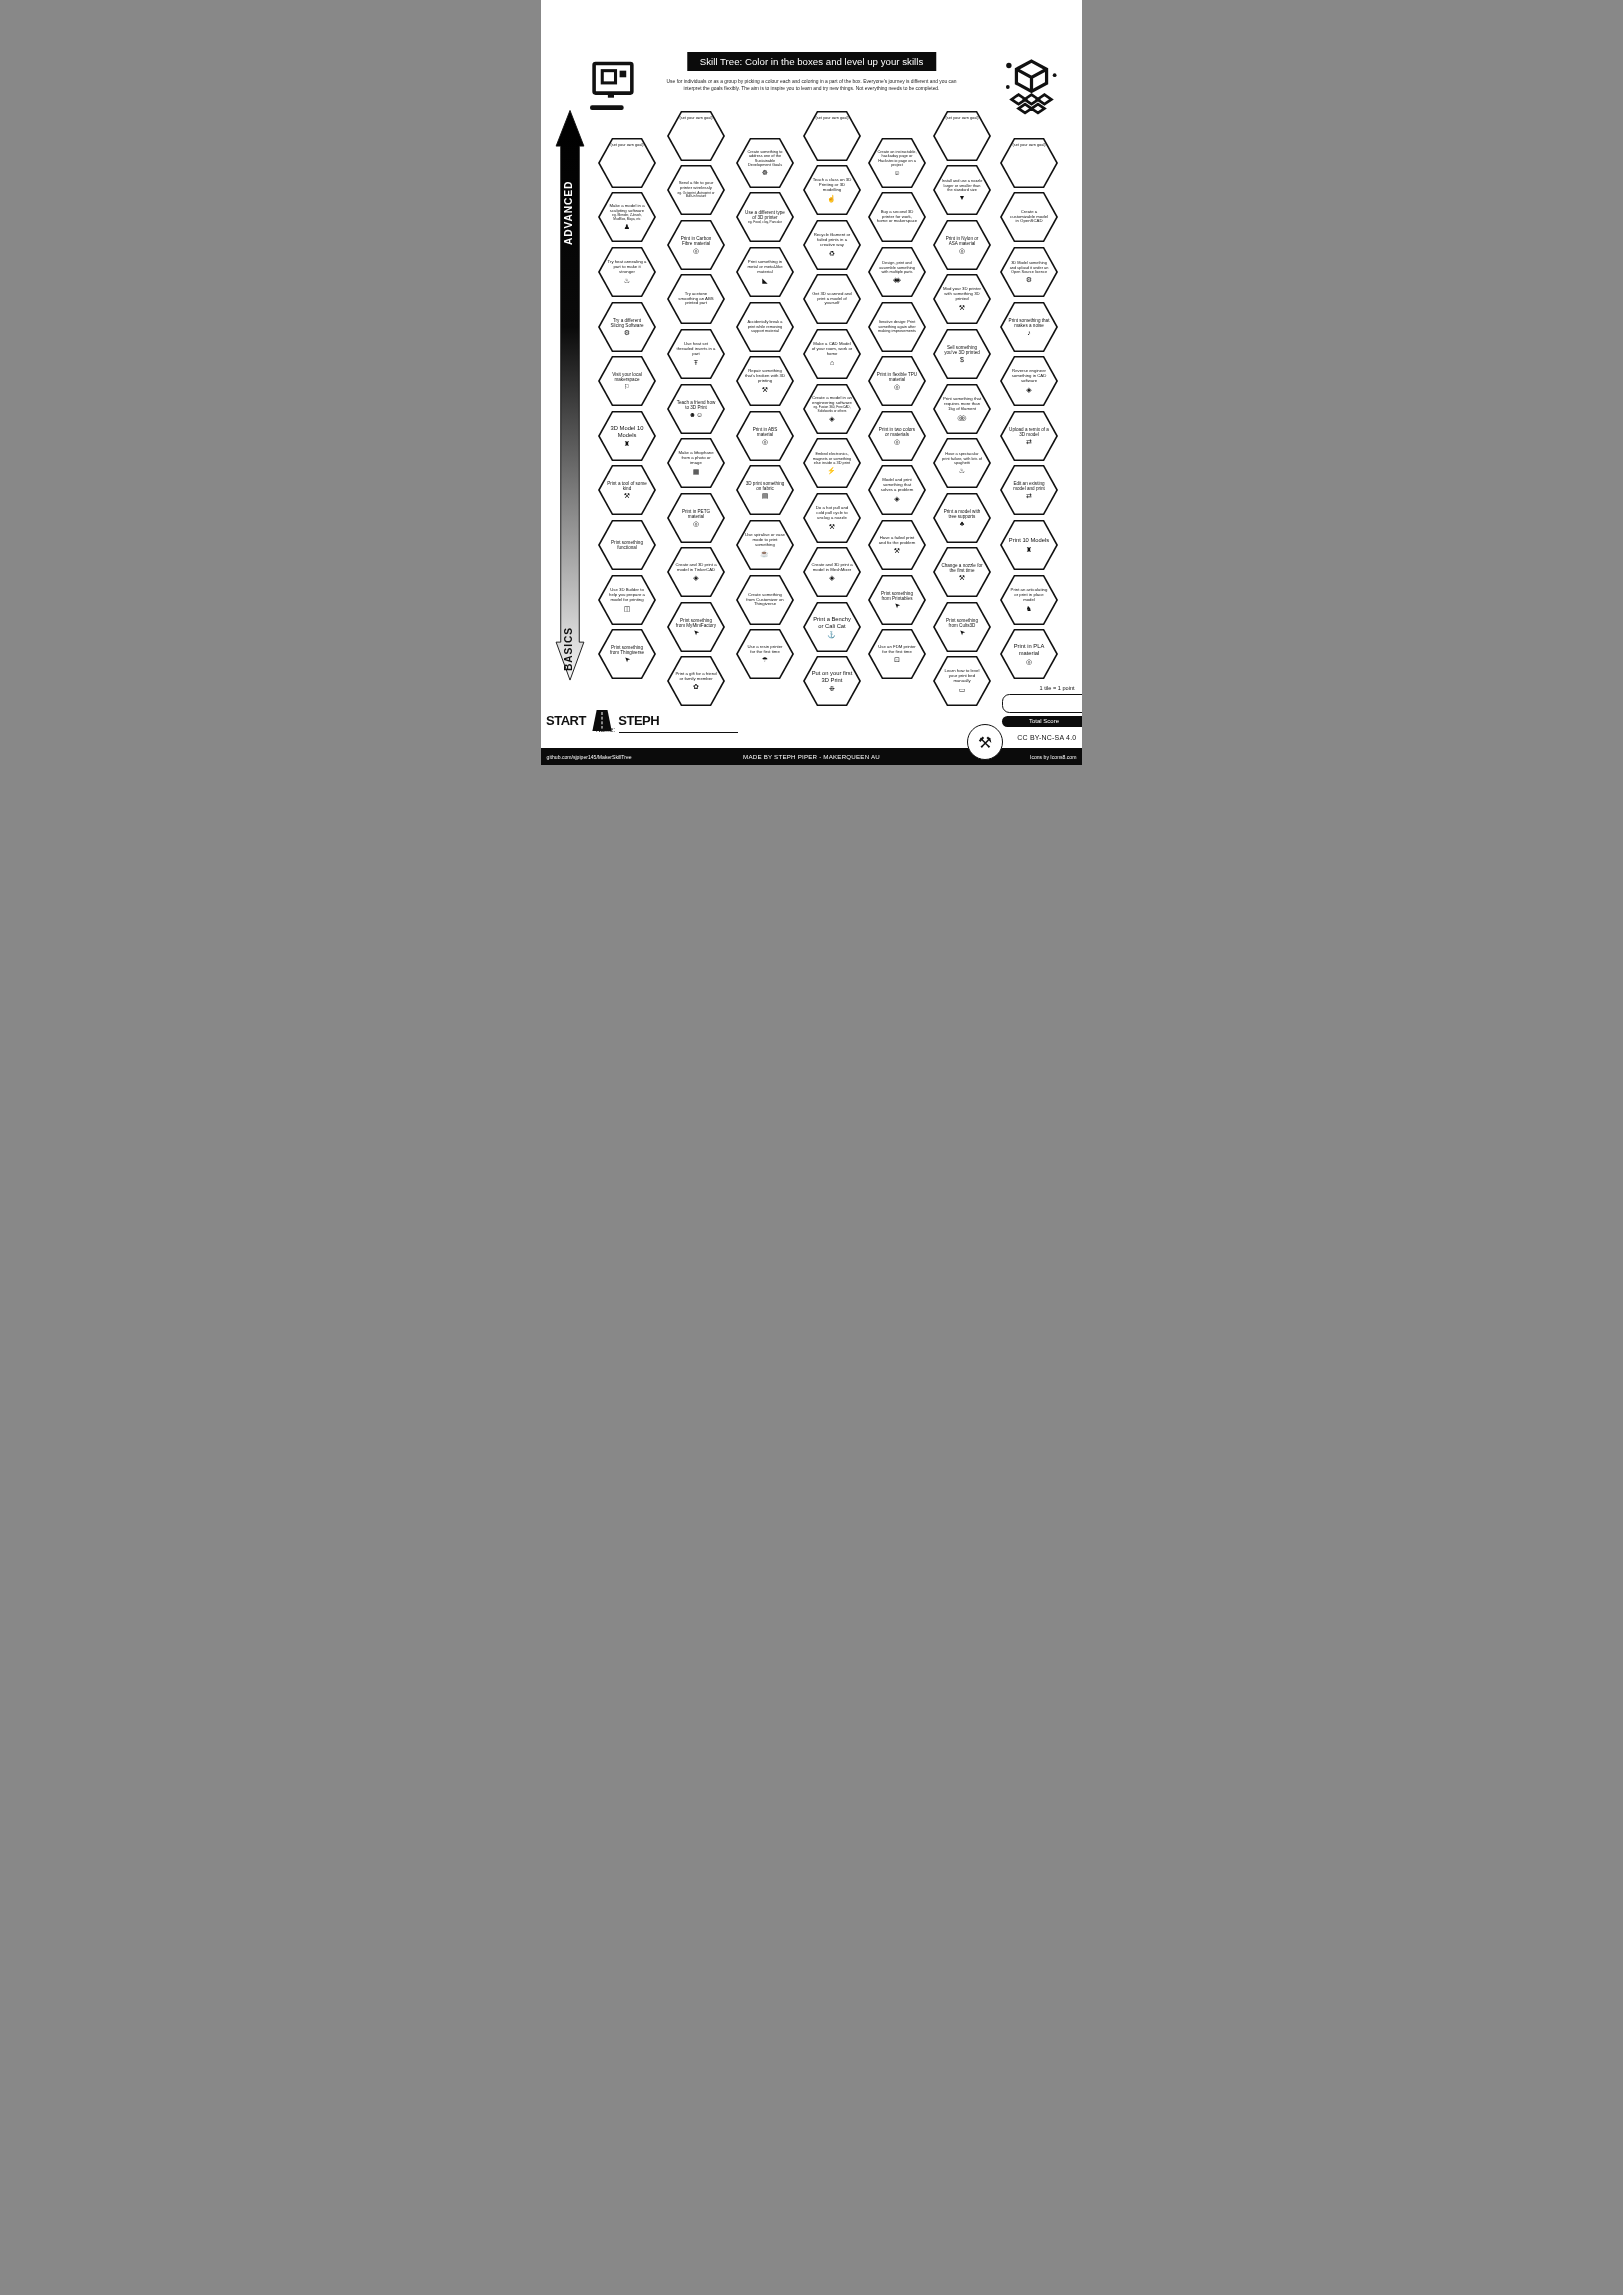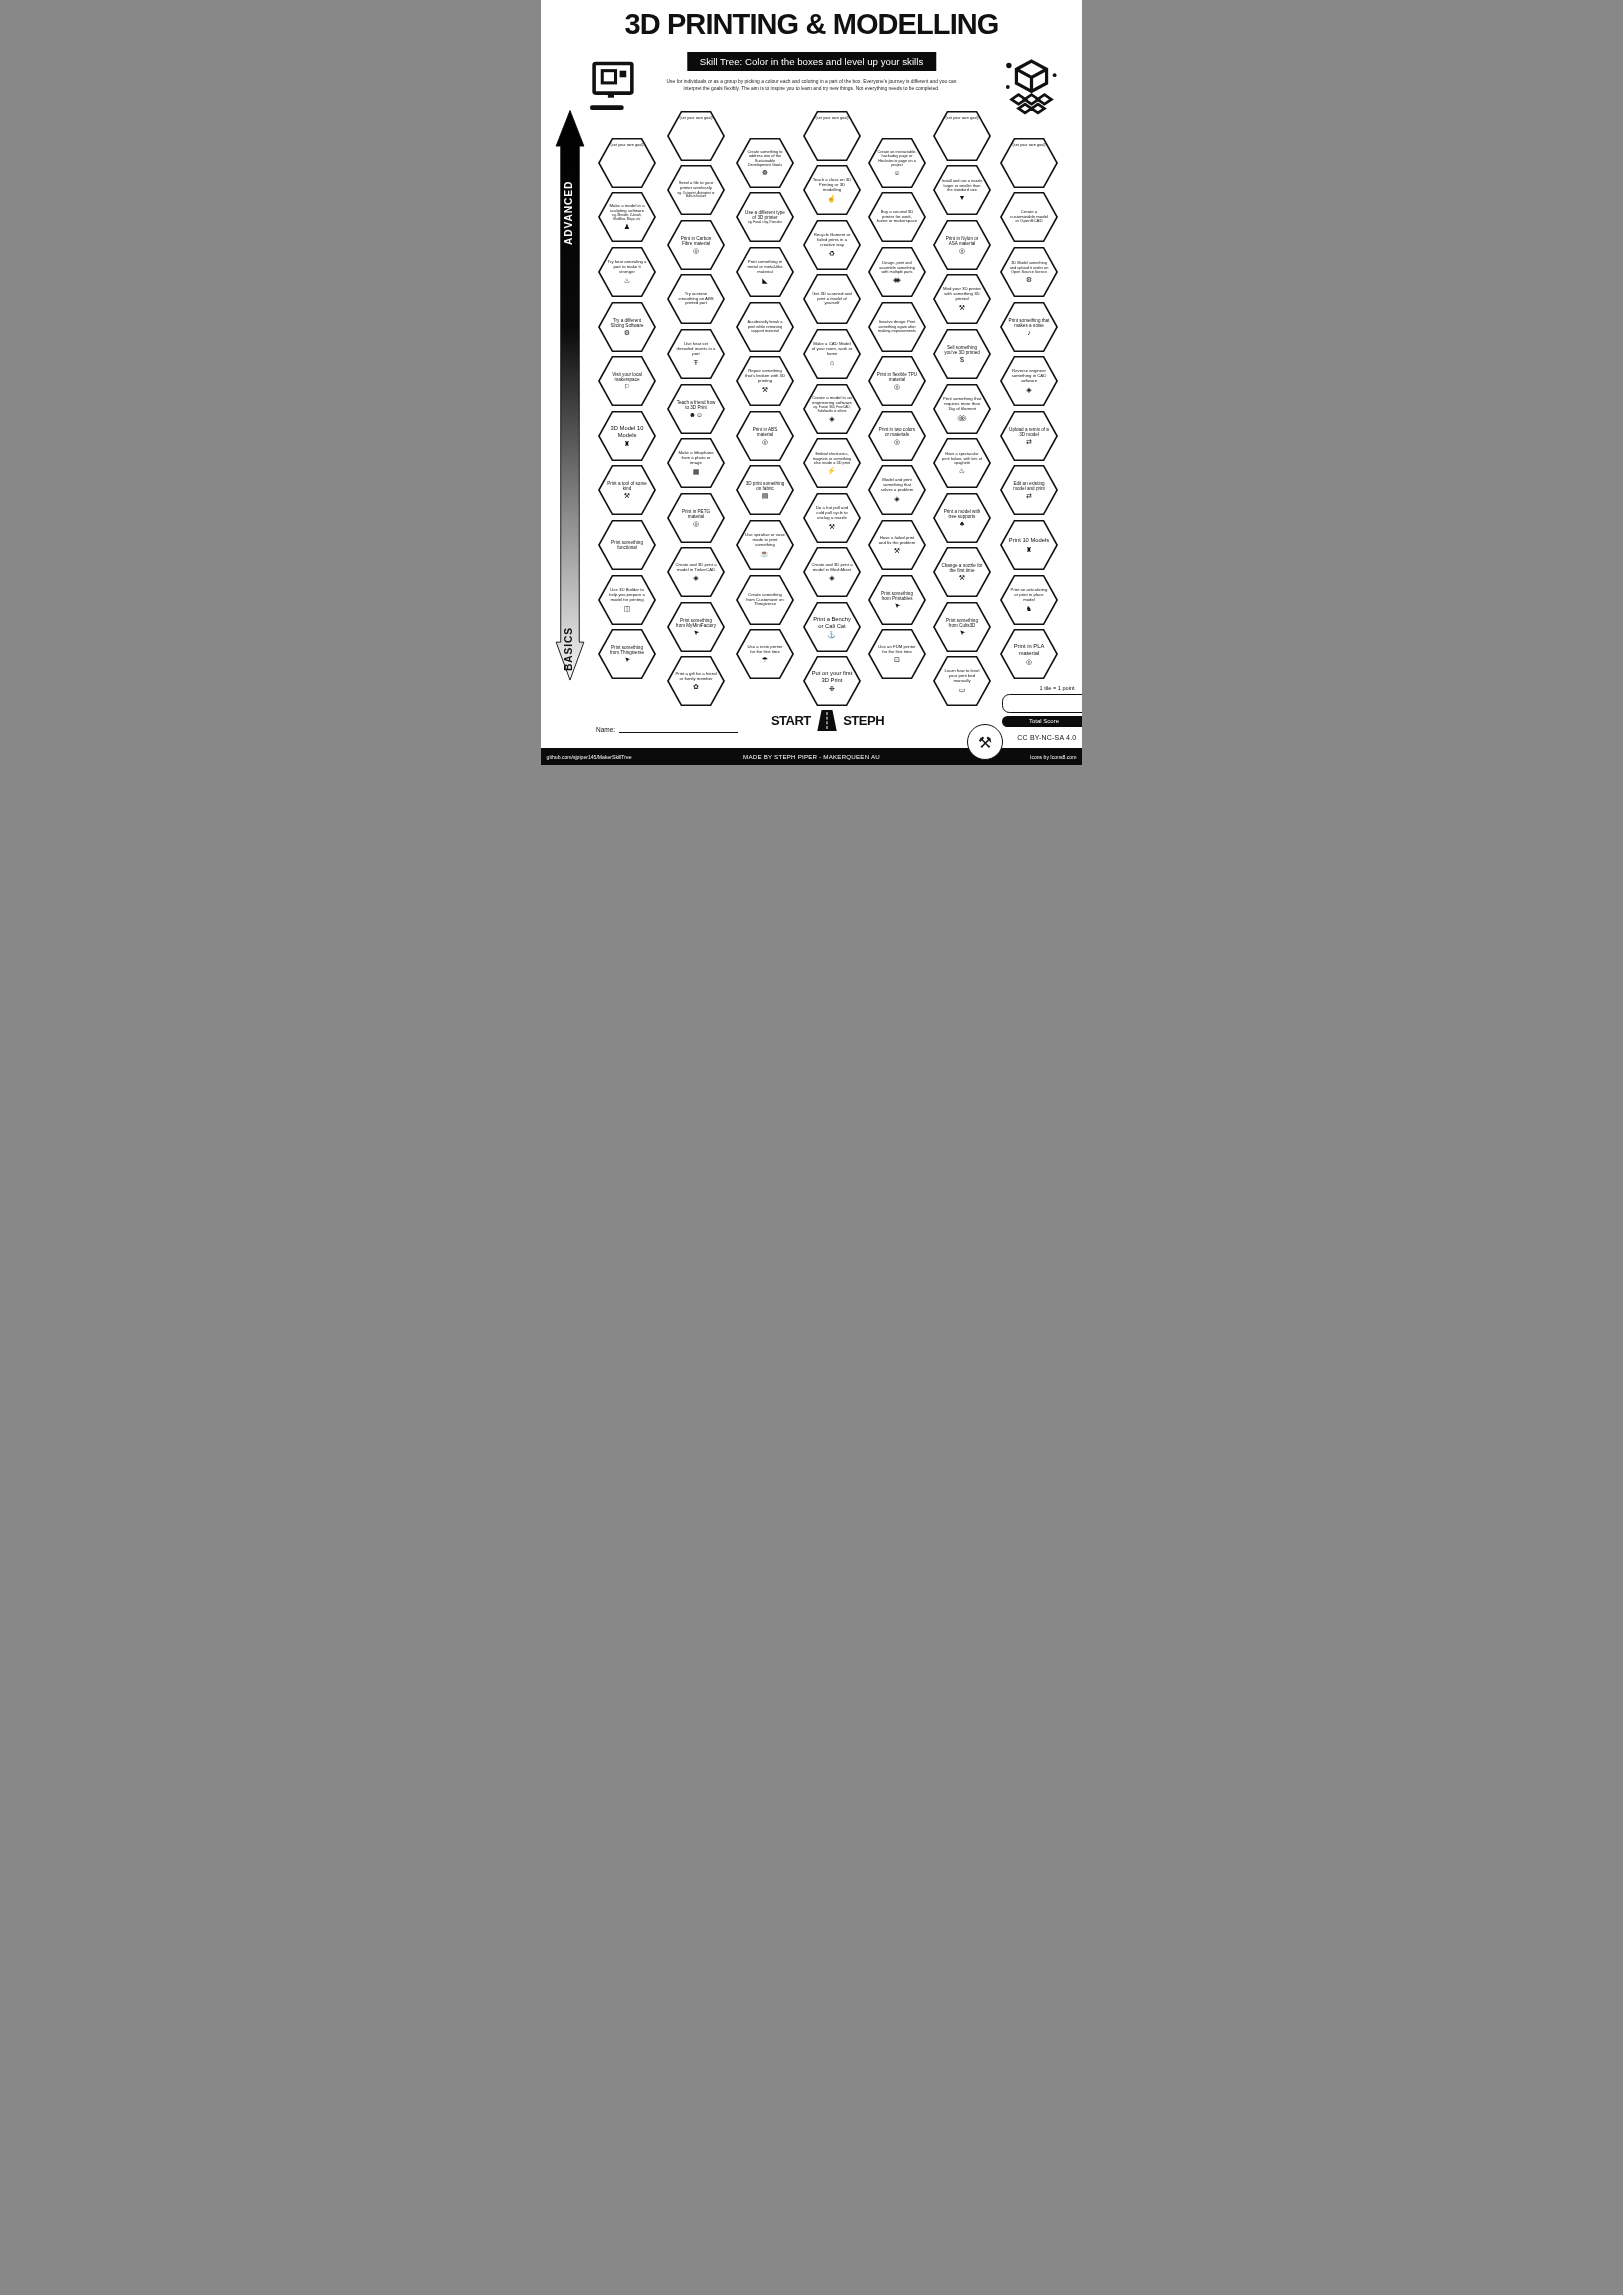--- a/index.html
+++ b/index.html
@@ -32,22 +32,22 @@
   .hex-content{position:absolute;inset:0;display:flex;flex-direction:column;
     align-items:center;justify-content:center;text-align:center;padding:0.9px 6.5px;box-sizing:border-box;}
   .hex-content.goal{justify-content:flex-start;padding-top:3.2px;}
   .hex-title{font-size:4.6px;line-height:1.15;}
   .hex-title.sm{font-size:3.9px;} .hex-title.md{font-size:4.3px;} .hex-title.lg{font-size:5.8px;}
   .hex-sub{font-size:3.2px;line-height:1.15;margin-top:0.5px;}
   .hex-icon{font-size:7px;line-height:1;margin-top:1.4px;}
   .hex-icon.rot{display:inline-block;transform:rotate(-135deg);}
   .hex-icon.tight{letter-spacing:-2.8px;margin-right:2.8px;}
   
-  #start-row{position:absolute;top:710px;left:16px;width:100%;display:flex;
-    align-items:center;justify-content:center;gap:6.5px;}
+  #start-row{position:absolute;top:710px;left:5px;width:100%;display:flex;
+    align-items:center;gap:6.5px;}
   .start-word{font-size:13px;font-weight:bold;letter-spacing:-0.5px;}
   #road-icon{width:19.4px;height:21px;background:#0c0c0c;position:relative;
     clip-path:polygon(22% 0,78% 0,100% 100%,0% 100%);}
   #road-line{position:absolute;left:50%;top:1.9px;bottom:1.9px;width:0;
     border-left:1.4px dashed #fff;transform:translateX(-50%);}
   #name-row{position:absolute;left:55px;top:725px;display:flex;align-items:flex-end;}
   #name-label{font-size:6.5px;}
   #name-underline{width:119px;border-bottom:1.2px solid #111;margin-left:3.7px;height:6.5px;}
   #tile-note{position:absolute;right:7.4px;top:685px;font-size:5.6px;}
   #score-box{position:absolute;left:461px;top:694px;width:84px;height:19.4px;
@@ -62,21 +62,20 @@
   #footer{position:absolute;left:0;top:748px;width:100%;height:17px;background:#0b0b0b;color:#fff;}
   #footer-github{position:absolute;left:5.6px;top:5.6px;font-size:5.1px;}
   #footer-madeby{position:absolute;width:100%;text-align:center;top:4.6px;font-size:6.2px;letter-spacing:0.2px;}
   #footer-icons{position:absolute;right:5.6px;top:5.6px;font-size:5.1px;}
 </style>
 </head>
 <body>
 
 <div id="page">
 
-  <div id="title">3D PRINTING &amp; MODELLING</div>
   <div id="subtitle-bar">Skill Tree:  Color in the boxes and level up your skills</div>
   <div id="desc1" class="desc">Use for individuals or as a group by picking a colour each and coloring in a part of the box.  Everyone's journey is different and you can</div>
   <div id="desc2" class="desc">interpret the goals flexibly.  The aim is to inspire you to learn and try new things. Not everything needs to be completed.</div>
 
   <svg id="printer-icon" width="51" height="56" viewBox="0 0 100 108">
     <rect x="10" y="6" width="74" height="58" rx="3" fill="none" stroke="#111" stroke-width="7"></rect>
     <rect x="26" y="20" width="26" height="24" fill="none" stroke="#111" stroke-width="6"></rect>
     <rect x="60" y="20" width="13" height="13" fill="#111"></rect>
     <rect x="37" y="64" width="12" height="9" fill="#111"></rect>
     <rect x="2" y="88" width="66" height="9" rx="4" fill="#111"></rect>

